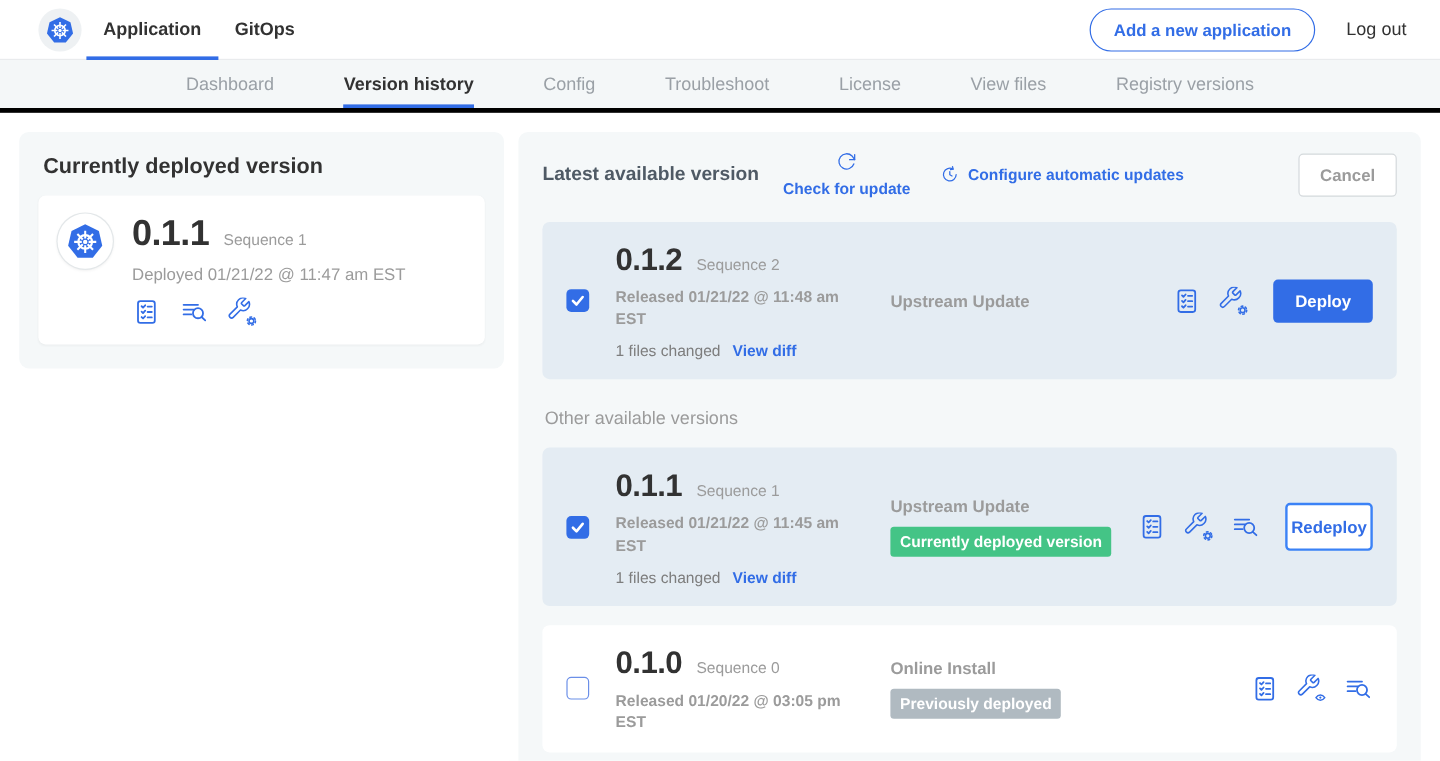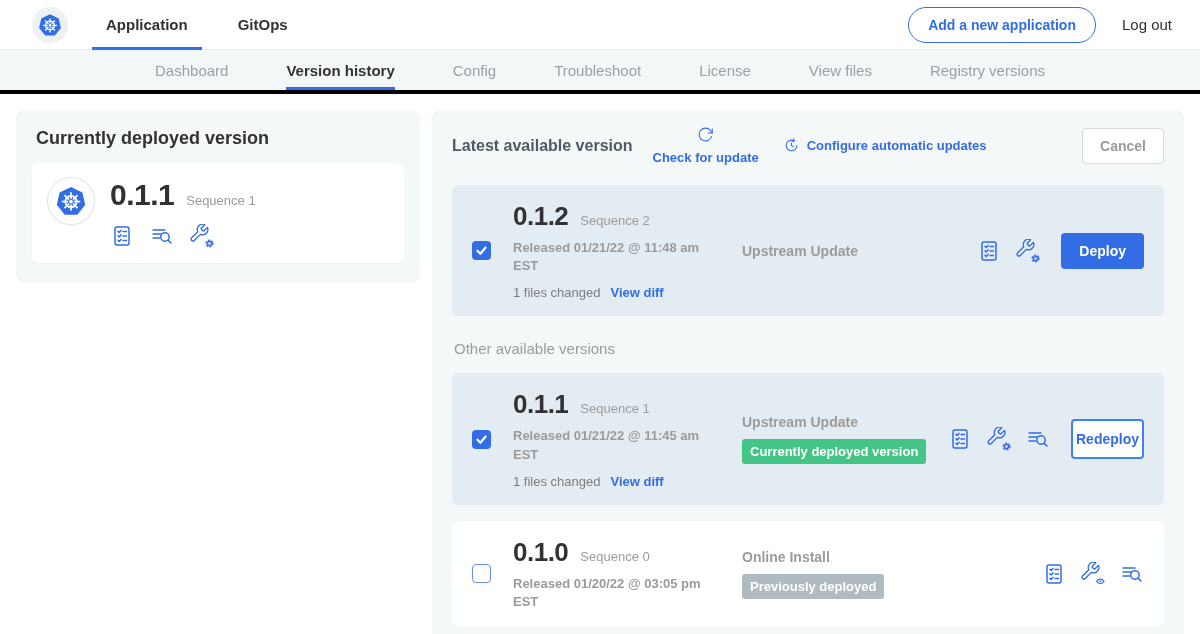--- a/index.html
+++ b/index.html
@@ -7,21 +7,21 @@
     width:1200px;height:634px;overflow:hidden;background:#fff;
     font-family:"Liberation Sans",sans-serif;color:#323232;
     -webkit-font-smoothing:antialiased;
   }
   svg{display:block;}
   .ic{stroke:#326de6;fill:none;stroke-width:1.5;stroke-linecap:round;stroke-linejoin:round;}
 
   
   .topnav{height:50px;display:flex;align-items:center;padding:0 28px 0 32px;border-bottom:1px solid #e9ebed;box-sizing:border-box;background:#fff;}
   .logo-circle{width:36px;height:36px;border-radius:50%;background:#eef1f3;display:flex;align-items:center;justify-content:center;flex:none;}
-  .top-tabs{display:flex;margin-left:36px;gap:46px;height:50px;}
+  .top-tabs{display:flex;margin-left:16px;gap:24px;height:50px;}
   .top-tab{font-size:15px;font-weight:700;color:#323232;display:flex;align-items:center;position:relative;cursor:pointer;padding:0 2px;}
   .top-tab.active::after{content:"";position:absolute;left:-12px;right:-12px;bottom:0;height:3px;background:#326de6;}
   .add-app-btn{margin-left:auto;background:#fff;border:1px solid #326de6;color:#326de6;border-radius:18px;padding:9px 19px;font-size:14px;font-weight:700;cursor:pointer;font-family:inherit;}
   .logout{margin-left:26px;font-size:15px;font-weight:400;color:#323232;cursor:pointer;}
 
   
   .subnav{height:44px;background:#f4f7f8;border-bottom:4px solid #000000;display:flex;justify-content:center;gap:58px;box-sizing:border-box;}
   .sub-tab{font-size:15px;color:#9aa0a6;display:flex;align-items:center;position:relative;cursor:pointer;}
   .sub-tab.active{color:#323232;font-weight:700;}
   .sub-tab.active::after{content:"";position:absolute;left:0;right:0;bottom:0;height:3px;background:#326de6;}
@@ -151,20 +151,21 @@
                 <line x1="13.41" y1="10.99" x2="16.6" y2="7.8"></line>
             </g>
           </svg>
         </span>
       </div>
       <div class="dc-info">
         <div class="ver-line">
           <span class="dc-version">0.1.1</span>
           <span class="seq">Sequence 1</span>
         </div>
+        <div class="dc-deployed">Deployed 01/21/22 @ 11:47 am EST</div>
         <div class="icon-row">
           <span class="icon-btn">
             <svg width="24" height="24" viewBox="0 0 24 24" class="ic">
               <rect x="5" y="3" width="14" height="18" rx="2"></rect>
               <polyline points="8 7.2 9.2 8.4 11 6.4"></polyline>
                 <line x1="13" y1="7.5" x2="16.5" y2="7.5"></line>
               <polyline points="8 11.7 9.2 12.9 11 10.9"></polyline>
                 <line x1="13" y1="12" x2="16.5" y2="12"></line>
               <polyline points="8 16.2 9.2 17.4 11 15.4"></polyline>
                 <line x1="13" y1="16.5" x2="16.5" y2="16.5"></line>

